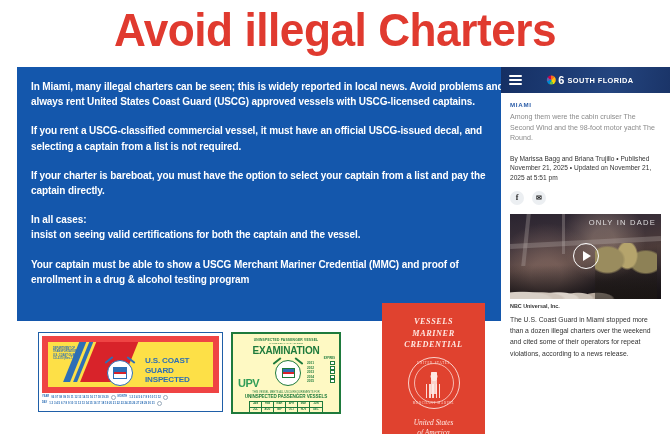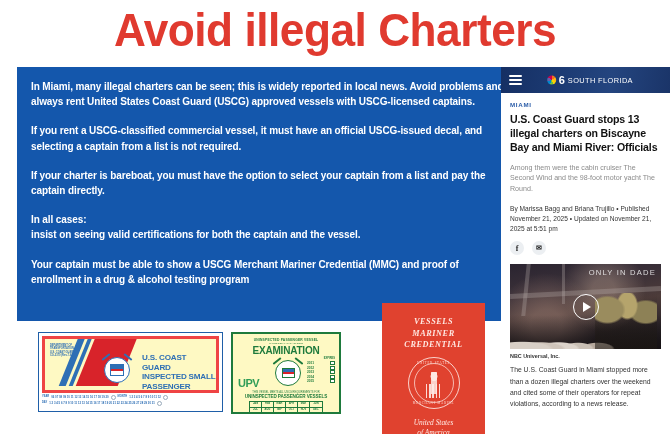--- a/index.html
+++ b/index.html
@@ -74,21 +74,21 @@
     background: conic-gradient(#f37021 0deg 51deg, #fdb913 51deg 102deg,
                 #ffd200 102deg 153deg, #6cc24a 153deg 204deg,
                 #0089d0 204deg 255deg, #6460aa 255deg 306deg,
                 #cc004c 306deg 360deg);
     flex: 0 0 auto;
   }
   .brand-six {
     color: #fff; font-weight: bold; font-size: 11px; line-height: 11px;
   }
   .brand-name {
-    color: #ffffff; font-size: 7.4px; font-weight: normal; letter-spacing: 0.4px;
+    color: #ffffff; font-size: 7.4px; font-weight: bold; letter-spacing: 0.4px;
   }
 
   .news-body { padding: 8px 9px 0 9px; }
   .kicker {
     color: #2a5ca8; font-size: 6.2px; font-weight: bold;
     letter-spacing: 0.7px; margin-bottom: 4px;
   }
   .headline {
     color: #111; font-weight: bold; font-size: 10.6px;
     line-height: 14.2px; letter-spacing: -0.15px; margin-bottom: 8px;
@@ -164,21 +164,21 @@
   
   .decal-uscg {
     position: absolute; left: 38px; top: 332px;
     width: 185px; height: 80px;
     background: #ffffff;
     border: 1.5px solid #1f5fa8;
     overflow: hidden;
   }
   .decal-uscg .inner {
     position: absolute; left: 3px; top: 3px; right: 3px; bottom: 18px;
-    border: 3px solid #ef4444; background: #fef9c3; overflow: hidden;
+    border: 6px solid #ef4444; background: #fde047; overflow: hidden;
   }
   .stripe { position: absolute; top: -14px; height: 120%; transform: skewX(-22deg); }
   .s-blue1 { left: 26px; width: 7px; background: #2e6fb5; }
   .s-blue2 { left: 36px; width: 4px; background: #2e6fb5; }
   .s-red   { left: 43px; width: 42px; background: #d8232a; }
   .dept {
     position: absolute; left: 5px; top: 5px; width: 26px;
     color: #2e6fb5; font-size: 2.6px; line-height: 3.4px; font-weight: bold;
   }
   .cg-seal {
@@ -357,21 +357,20 @@
       </div>
       <div class="brand">
         <span class="peacock"></span>
         <span class="brand-six">6</span>
         <span class="brand-name">SOUTH FLORIDA</span>
       </div>
     </div>
 
     <div class="news-body">
       <div class="kicker">MIAMI</div>
-      <div class="headline">U.S. Coast Guard stops 13 illegal charters on Biscayne Bay and Miami River: Officials</div>
       <div class="dek">Among them were the cabin cruiser The Second Wind and the 98-foot motor yacht The Round.</div>
       <div class="byline">By Marissa Bagg and Briana Trujillo • Published November 21, 2025 • Updated on November 21, 2025 at 5:51 pm</div>
 
       <div class="social">
         <div class="ico">f</div>
         <div class="ico mail">✉</div>
       </div>
 
       <div class="video">
         <div class="strut v1"></div>

